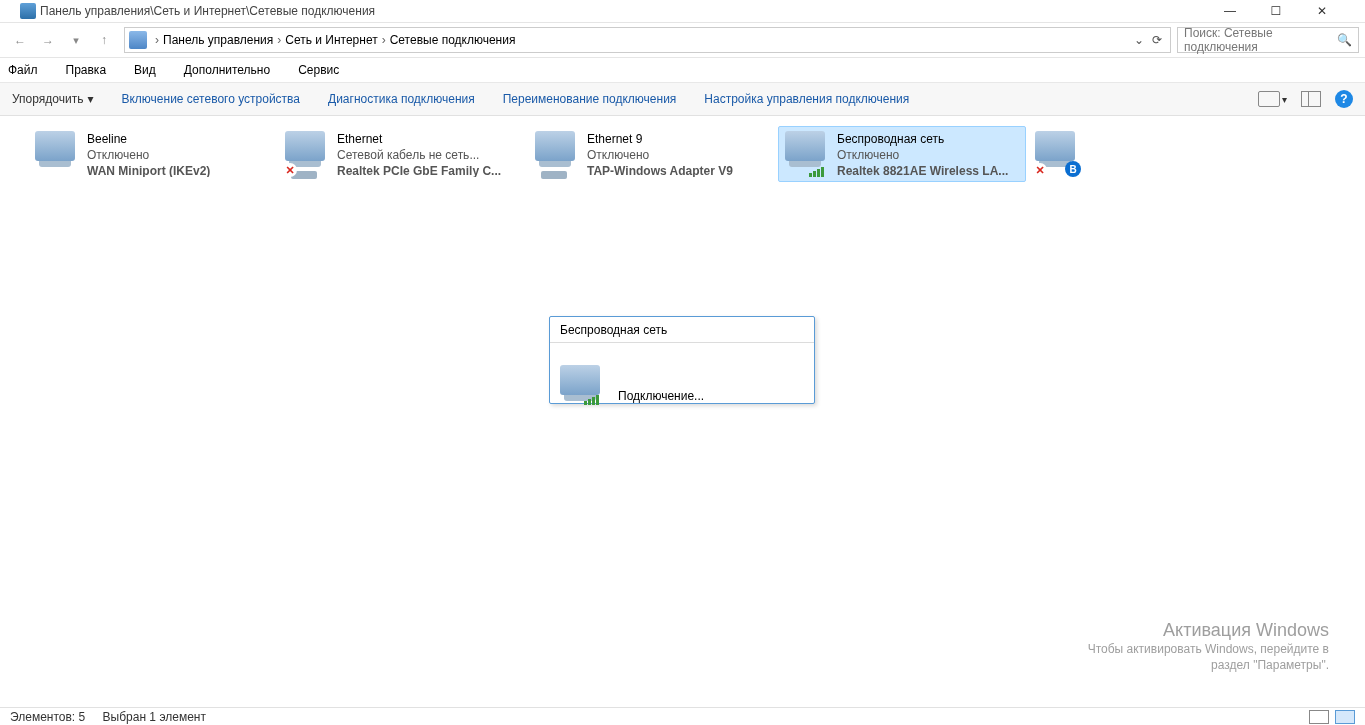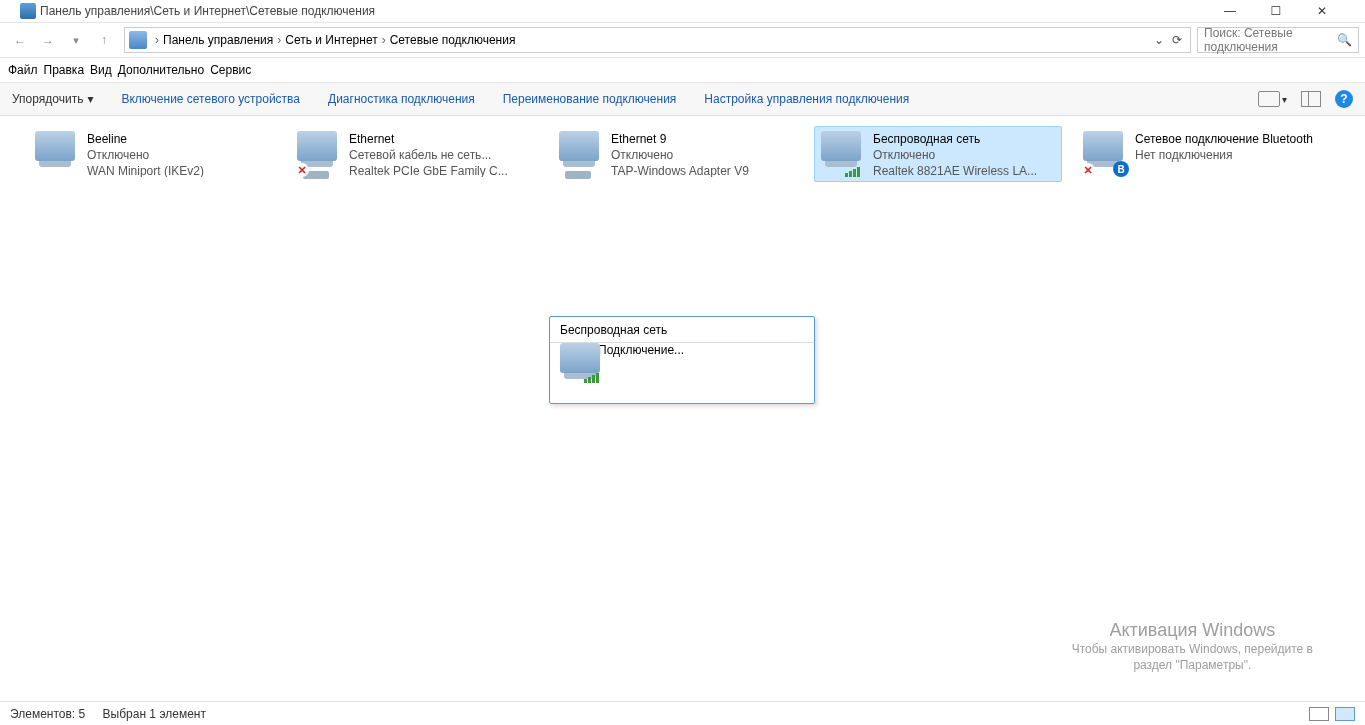--- a/index.html
+++ b/index.html
@@ -12,63 +12,63 @@
 .titlebar .win-controls div { width: 46px; height: 22px; display: flex; align-items: center; justify-content: center; color: #333; }
 
 .navbar { height: 36px; border-top: 1px solid #e5e5e5; border-bottom: 1px solid #e5e5e5; display: flex; align-items: center; padding: 0 6px; }
 .navbtn { width: 28px; height: 28px; display: flex; align-items: center; justify-content: center; color: #888; }
 .addr { flex: 1; height: 26px; border: 1px solid #ccc; display: flex; align-items: center; margin: 0 6px; padding-left: 4px; background: #fff; }
 .addr .mon-icon { width: 18px; height: 18px; background:linear-gradient(#8bb8e8,#4d86c6); border-radius:2px; margin-right:4px; }
 .addr .sep { color: #666; margin: 0 4px; }
 .addr .crumb { color: #000; }
 .addr .tail { margin-left: auto; display: flex; align-items:center; color:#555; padding-right:4px;}
 .addr .tail span { padding: 0 4px; }
-.search { width: 162px; height: 26px; border: 1px solid #ccc; display: flex; align-items: center; padding: 0 6px; color: #777; }
+.search { width: 182px; height: 26px; border: 1px solid #ccc; display: flex; align-items: center; padding: 0 6px; color: #777; }
 .search span:last-child { margin-left:auto; }
 
-.menubar { height: 24px; display: flex; align-items: center; padding: 0 8px; gap: 6px; font-size: 12px; color:#000;}
+.menubar { height: 24px; display: flex; align-items: center; padding: 0 8px; gap: 28px; font-size: 12px; color:#000;}
 .menubar span { cursor: default; }
 
 .toolbar { height: 34px; background: #f7f7f7; border-top:1px solid #e8e8e8; border-bottom:1px solid #e1e1e1; display: flex; align-items: center; padding: 0 12px; gap: 28px; font-size: 12px; color: #1a5aa8; }
 .toolbar .organize { color: #333; display:flex; align-items:center; gap:4px;}
 .toolbar .right { margin-left: auto; display: flex; align-items: center; gap: 14px; }
 .toolbar .view-icon { width:22px; height:16px; border:1px solid #888; border-radius:2px; position:relative; }
 .toolbar .pane-icon { width:20px; height:16px; border:1px solid #888; position:relative; }
 .toolbar .pane-icon:before { content:""; position:absolute; left:6px; top:0; bottom:0; width:1px; background:#888; }
 .toolbar .help { width:18px; height:18px; border-radius:50%; background:#1e88e5; color:#fff; display:flex; align-items:center; justify-content:center; font-weight:bold; font-size:12px; }
 
 .content { position: relative; padding: 10px 28px; }
-.adapters { display: flex; gap: 14px; }
+.adapters { display: flex; gap: 2px; }
 .adapter { width: 248px; height: 56px; display: flex; padding: 4px 6px; border: 1px solid transparent; border-radius:2px; }
 .adapter.selected { background: #cce8ff; border-color: #99d1ff; }
 .adapter .icon-wrap { width: 44px; height: 44px; position:relative; margin-right:8px; flex-shrink:0; }
 .net-icon { width:40px; height:30px; background: linear-gradient(#bcd1e6,#7ba3ca); border-radius:3px; position:relative; }
 .net-icon:after { content:""; position:absolute; bottom:-6px; left:4px; width:32px; height:6px; background:#a9bed1; border-radius:0 0 3px 3px; }
 .x-badge { position:absolute; left:-2px; bottom:-2px; width:14px; height:14px; background:#fff; border-radius:50%; display:flex; align-items:center; justify-content:center; color:#d9281f; font-weight:bold; font-size:11px; }
 .sig-badge { position:absolute; left:24px; bottom:-2px; display:flex; align-items:flex-end; gap:1px; }
 .sig-badge div { width:3px; background:#3c9a3c; }
 .sig-badge div:nth-child(1){height:4px} .sig-badge div:nth-child(2){height:6px} .sig-badge div:nth-child(3){height:8px} .sig-badge div:nth-child(4){height:10px}
 .bt-badge { position:absolute; right:-2px; bottom:-2px; width:16px; height:16px; border-radius:50%; background:#0a6ed1; color:#fff; display:flex; align-items:center; justify-content:center; font-size:10px; font-weight:bold;}
 .eth-sub { position:absolute; left:6px; bottom:-4px; width:26px; height:8px; background:#9fb3c5; border-radius:2px; }
 .adapter .info { display: flex; flex-direction: column; line-height: 16px; overflow:hidden; }
 .adapter .name { color: #000; }
 .adapter .status { color: #555; }
-.adapter .driver { color: #555; white-space: nowrap; overflow:hidden; text-overflow:ellipsis; }
+.adapter .driver { color: #555; white-space: nowrap; overflow:hidden; text-overflow:ellipsis;font-weight:bold; }
 
 .popup { position:absolute; left:549px; top:316px; width:266px; height:88px; background:#fff; border:1px solid #5a9bd6; border-radius:2px; box-shadow: 2px 2px 4px rgba(0,0,0,.15); }
 .popup .hdr { height:26px; border-bottom:1px solid #dcdcdc; display:flex; align-items:center; padding:0 10px; font-size:12px; }
-.popup .body { display:flex; align-items:flex-start; height:60px; padding:0 10px; gap:0; }
+.popup .body { display:flex; align-items:flex-end; height:60px; padding:0 10px; gap:20px; }
 .popup .body .icon-wrap { width:38px; height:38px; position:relative; }
 .popup .body .txt { font-size:12px; }
 
-.watermark { position:absolute; right:52px; bottom:52px; color:#9e9e9e; text-align:center; }
+.watermark { position:absolute; right:36px; bottom:52px; color:#9e9e9e; text-align:right; }
 .watermark .h { font-size:18px; }
 .watermark .p { font-size:12px; line-height:16px; }
 
-.statusbar { position:absolute; left:0; right:0; bottom:0; height:24px; border-top:1px solid #e1e1e1; display:flex; align-items:center; padding:0 10px; font-size:12px; color:#333; }
+.statusbar { position:absolute; left:0; right:0; bottom:0; height:18px; border-top:1px solid #e1e1e1; display:flex; align-items:center; padding:0 10px; font-size:12px; color:#333; }
 .statusbar .lft span + span { margin-left:14px; }
 .statusbar .rgt { margin-left:auto; display:flex; gap:6px; }
 .statusbar .vm { width:20px; height:14px; border:1px solid #888; }
 .statusbar .vm.act { background:#d5e8fb; border-color:#5a9bd6; }
 </style>
 </head>
 <body>
 
 <div class="titlebar">
   <div class="app-icon"></div>
@@ -181,25 +181,20 @@
         <div class="status">Отключено</div>
         <div class="driver">Realtek 8821AE Wireless LA...</div>
       </div>
     </div>
     <div class="adapter">
       <div class="icon-wrap">
         <div class="net-icon"></div>
         <div class="x-badge">✕</div>
         <div class="bt-badge">B</div>
       </div>
-      <div class="info">
-        <div class="name">Сетевое подключение Bluetooth</div>
-        <div class="status">Нет подключения</div>
-        <div class="driver"></div>
-      </div>
     </div>
   </div>
 </div>
 
 <div class="popup">
   <div class="hdr">Беспроводная сеть</div>
   <div class="body">
     <div class="icon-wrap">
       <div class="net-icon"></div>
       <div class="sig-badge">

